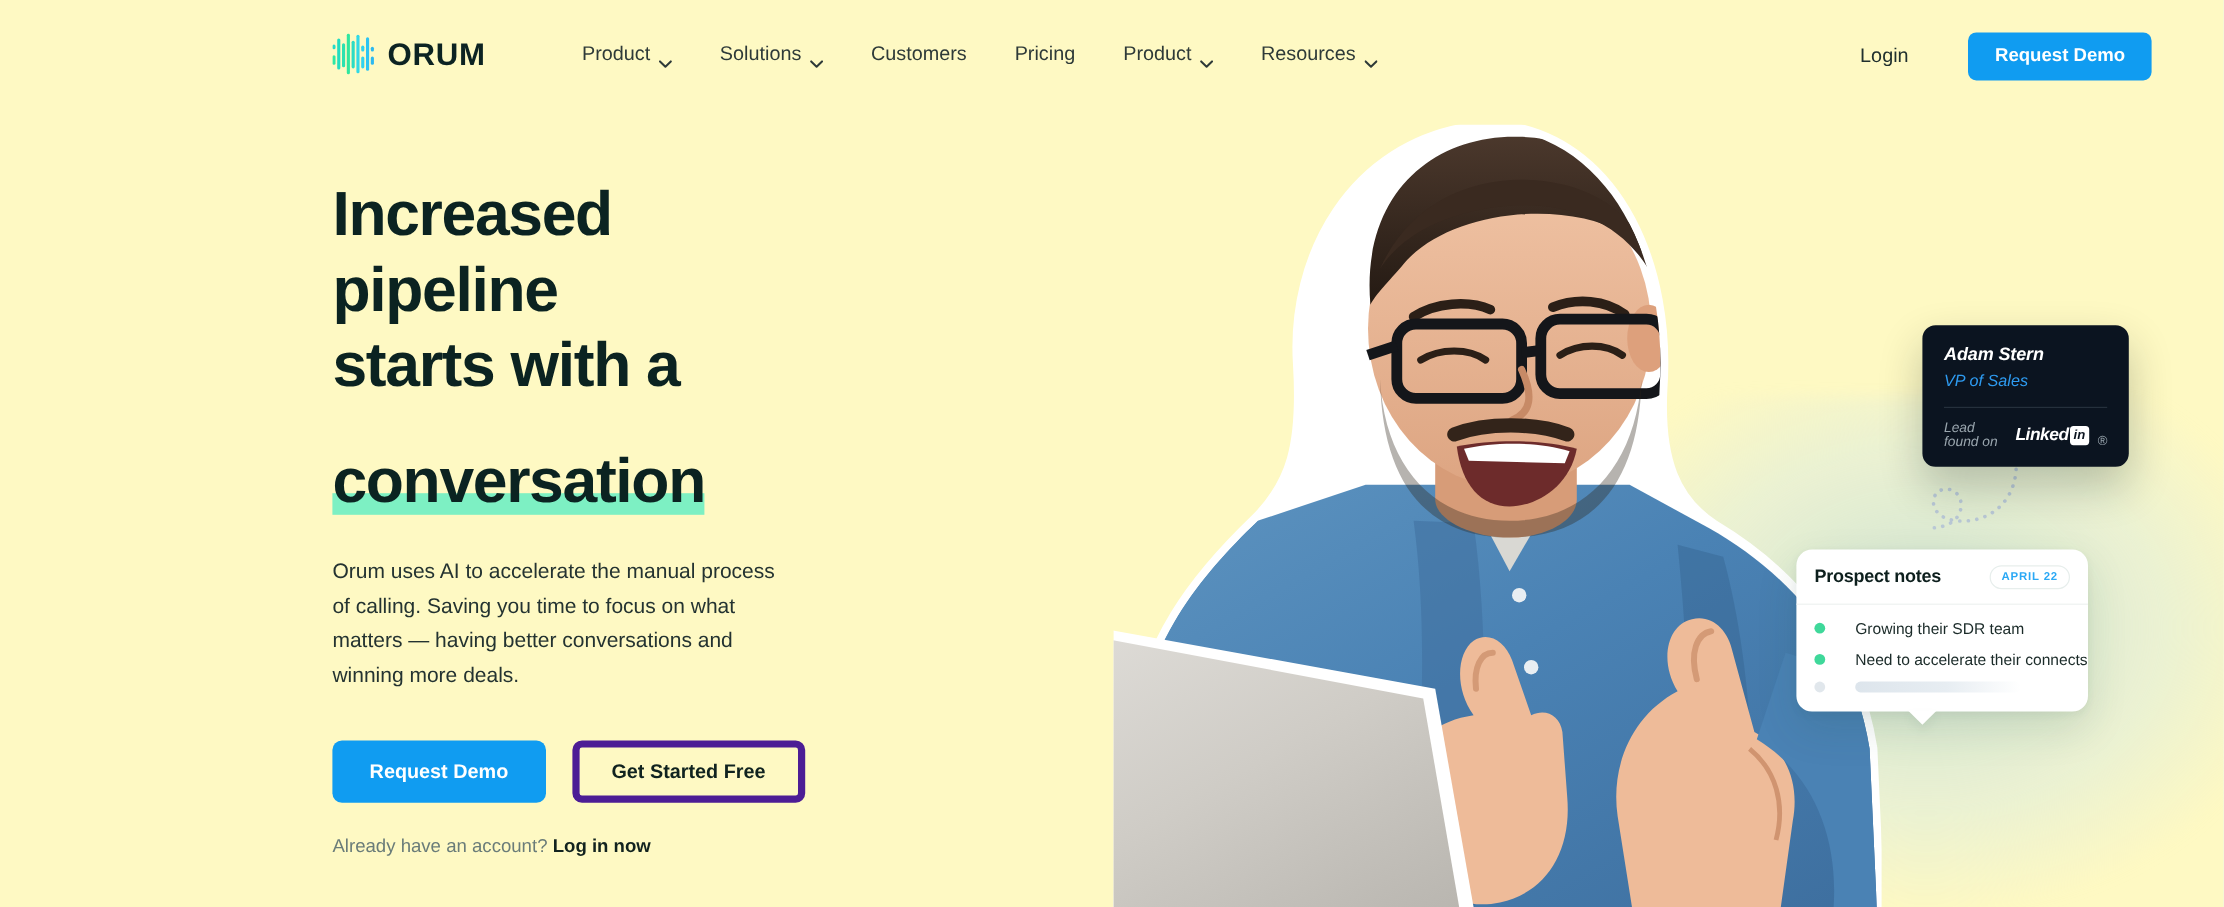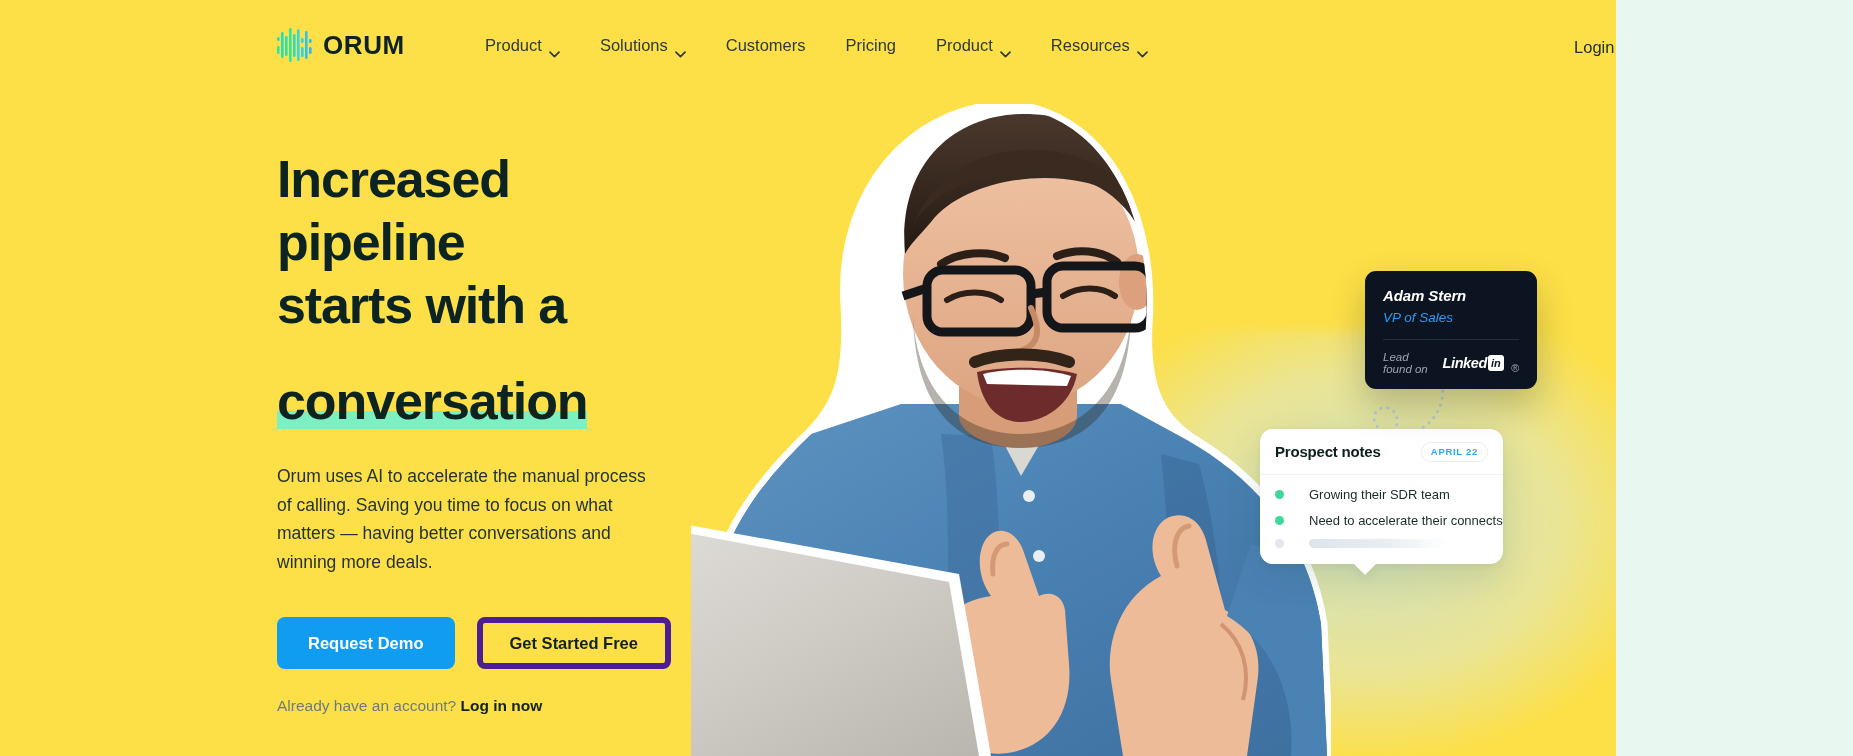--- a/index.html
+++ b/index.html
@@ -13,23 +13,23 @@
 
   body {
     font-family: "Liberation Sans", sans-serif;
     background: #e8f7f0;
     position: relative;
     -webkit-font-smoothing: antialiased;
   }
 
   .page {
     position: relative;
-    width: 1616px;
+    width: 1853px;
     height: 756px;
-    background: #fde047;
+    background: #fef9c3;
     overflow: hidden;
   }
 
   
   .site-header {
     position: absolute;
     top: 0; left: 0;
     width: 1853px;
     height: 84px;
     display: flex;
@@ -88,21 +88,21 @@
     position: relative;
     top: 1px;
   }
 
   .header-right {
     position: absolute;
     right: 60px;
     top: 27px;
     display: flex;
     align-items: center;
-    gap: 22px;
+    gap: 46px;
   }
 
   .login-link {
     font-size: 16.5px;
     color: #20302e;
     cursor: pointer;
     padding: 6px 4px;
   }
 
   .btn-demo-top {
@@ -234,21 +234,21 @@
     left: 175px;
     top: 104px;
     width: 640px;
     height: 652px;
   }
 
   
   .notes-card {
     position: absolute;
     left: 744px;
-    top: 429px;
+    top: 458px;
     width: 243px;
     background: #ffffff;
     border-radius: 13px;
     box-shadow: 0 14px 34px rgba(34,74,64,0.13), 0 2px 7px rgba(34,74,64,0.06);
     z-index: 30;
     overflow: visible;
   }
 
   .notes-head {
     display: flex;

